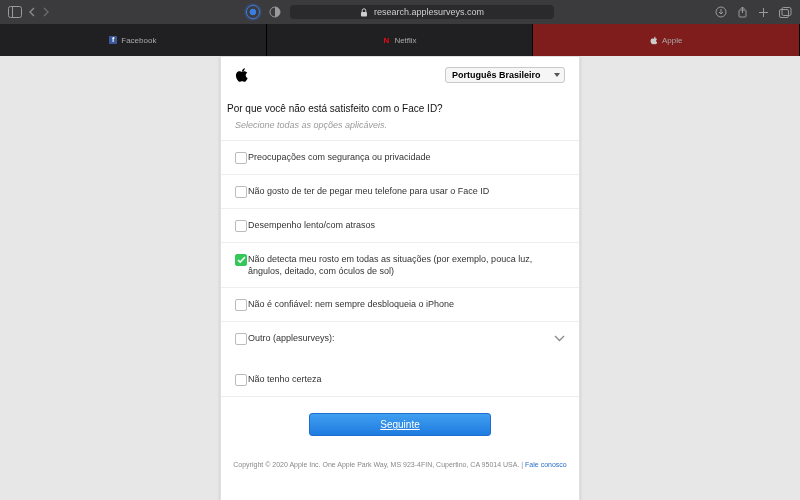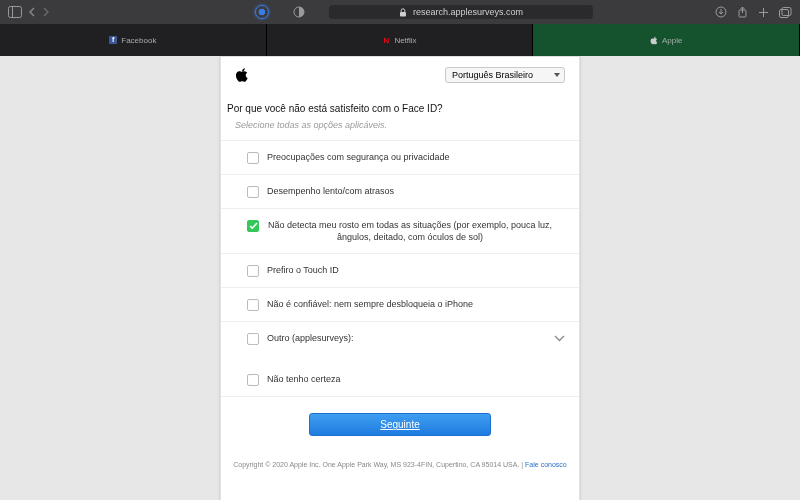--- a/index.html
+++ b/index.html
@@ -1,40 +1,40 @@
 <!DOCTYPE html>
 <html><head>
 <meta charset="utf-8">
 <style>
   * { margin: 0; padding: 0; box-sizing: border-box; font-family: -apple-system, "Helvetica Neue", Helvetica, Arial, sans-serif; }
   body { background: #e7e7e7; width: 800px; height: 500px; overflow: hidden; }
   .browser-chrome { background: #3b3a3d; height: 24px; display: flex; align-items: center; padding: 0 8px; color: #bdbdbd; font-size: 10px; position: relative; }
   .chrome-left { display: flex; align-items: center; gap: 6px; }
   .chrome-icon { color: #9a9a9a; display:flex; align-items:center; }
-  .chrome-center { position: absolute; left: 50%; transform: translateX(-50%); display: flex; align-items: center; gap: 24px; margin-left: 24px; }
+  .chrome-center { position: absolute; left: 50%; transform: translateX(-50%); display: flex; align-items: center; gap: 9px; }
   .urlbar { background: #2a292c; border-radius: 4px; padding: 2px 70px; display:flex; align-items:center; gap:6px; color:#cfcfcf; font-size:9px;}
   .chrome-right { margin-left: auto; display:flex; gap:10px; align-items:center;}
   .circle-icon { width:14px; height:14px; border-radius:50%; border:1px solid #888; display:inline-block;}
   .blue-ring { border-color:#3a7de0; background:radial-gradient(circle,#3a7de0 40%, transparent 42%); box-shadow:0 0 3px #3a7de0;}
   .tab-strip { background:#202022; height:32px; display:flex; color:#aaa; font-size:8px; }
   .tab { flex:1; display:flex; align-items:center; justify-content:center; gap:4px; border-right:1px solid #000;}
-  .tab.active { background:#14532d; }
+  .tab.active { background:#7f1d1d; }
   .tab .tab-icon { width:8px; height:8px; display:inline-flex; align-items:center; justify-content:center; }
   .fb-icon { background:#3b5998; color:#fff; font-weight:bold; font-size:7px; border-radius:1px; width:8px; height:8px; line-height:8px; text-align:center;}
   .nf-icon { color:#e50914; font-weight:bold; font-size:8px;}
   .page { background:#e7e7e7; height:calc(500px - 40px); overflow:auto; display:flex; justify-content:center; }
   .survey-card { background:#fff; width:360px; margin-top:0; box-shadow:0 1px 3px rgba(0,0,0,0.15); border:1px solid #e0e0e0; }
-  .card-header { padding:10px 14px 6px; display:flex; align-items:flex-start; justify-content:space-between; }
+  .card-header { padding:10px 14px 6px; display:flex; align-items:flex-start; justify-content:space-between;font-weight:bold; }
   .apple-logo { width:14px; height:16px; }
   .lang-select { font-size:9px; padding:2px 14px 2px 6px; border:1px solid #c9c9c9; border-radius:3px; background:#f6f6f6; position:relative; min-width:120px; }
   .lang-select::after { content:""; position:absolute; right:4px; top:50%; transform:translateY(-50%); width:0; height:0; border-left:3px solid transparent; border-right:3px solid transparent; border-top:4px solid #555; }
   .question { padding:14px 6px 4px; font-size:10px; color:#111; font-weight:500; }
   .instruction { padding:2px 14px 10px; font-size:9px; color:#9a9a9a; font-style:italic; }
   .options { border-top:1px solid #eee; }
-  .option-row { display:flex; align-items:flex-start; gap:8px; padding:10px 26px; border-bottom:1px solid #eee; font-size:9px; color:#333; position:relative;text-align:center; }
+  .option-row { display:flex; align-items:flex-start; gap:1px; padding:10px 14px; border-bottom:1px solid #eee; font-size:9px; color:#333; position:relative; }
   .cb { width:12px; height:12px; border:1px solid #bbb; border-radius:2px; flex-shrink:0; margin-top:1px; background:#fff; display:flex; align-items:center; justify-content:center;}
   .cb.checked { background:#34c759; border-color:#34c759; }
   .cb.checked svg { display:block; }
   .cb svg { display:none; }
   .option-label { line-height:1.35; }
   .chev { position:absolute; right:14px; top:50%; transform:translateY(-50%); }
   .submit-wrap { padding:16px 0 18px; display:flex; justify-content:center; }
   .submit-btn { background:linear-gradient(#3f9ff0,#1f7be0); color:#fff; border:1px solid #1d6fcf; border-radius:3px; padding:5px 70px; font-size:10px; cursor:pointer;text-decoration:underline; }
   .footer { text-align:center; font-size:7px; color:#888; padding:6px 10px 10px; line-height:1.4; }
   .footer a { color:#2a6fc9; text-decoration:none; }
@@ -144,33 +144,33 @@
     <div class="question">Por que você não está satisfeito com o Face ID?</div>
     <div class="instruction">Selecione todas as opções aplicáveis.</div>
 
     <div class="options" id="options">
         <div class="option-row">
           <span class="cb"></span>
           <span class="option-label">Preocupações com segurança ou privacidade</span>
         </div>
         <div class="option-row">
           <span class="cb"></span>
+          <span class="option-label">Não gosto de ter de pegar meu telefone para usar o Face ID</span>
+        </div>
+        <div class="option-row">
+          <span class="cb"></span>
           <span class="option-label">Desempenho lento/com atrasos</span>
         </div>
         <div class="option-row">
           <span class="cb checked">
             <svg width="9" height="8" viewBox="0 0 9 8">
               <polyline points="1,4 3.2,6.2 8,1" fill="none" stroke="#fff" stroke-width="1.6"></polyline>
             </svg>
           </span>
           <span class="option-label">Não detecta meu rosto em todas as situações (por exemplo, pouca luz, ângulos, deitado, com óculos de sol)</span>
-        </div>
-        <div class="option-row">
-          <span class="cb"></span>
-          <span class="option-label">Prefiro o Touch ID</span>
         </div>
         <div class="option-row">
           <span class="cb"></span>
           <span class="option-label">Não é confiável: nem sempre desbloqueia o iPhone</span>
         </div>
         <div class="option-row">
           <span class="cb"></span>
           <span class="option-label">Outro (applesurveys):</span>
           <span class="chev"><svg width="11" height="7" viewBox="0 0 11 7">
               <polyline points="1,1 5.5,5.5 10,1" fill="none" stroke="#888" stroke-width="1.3"></polyline>

